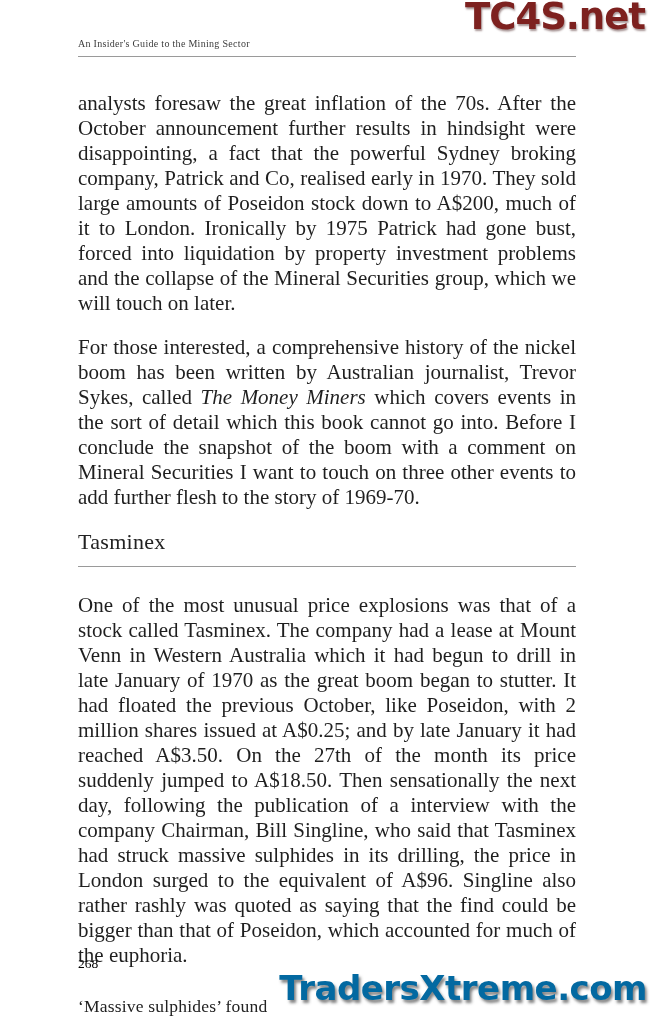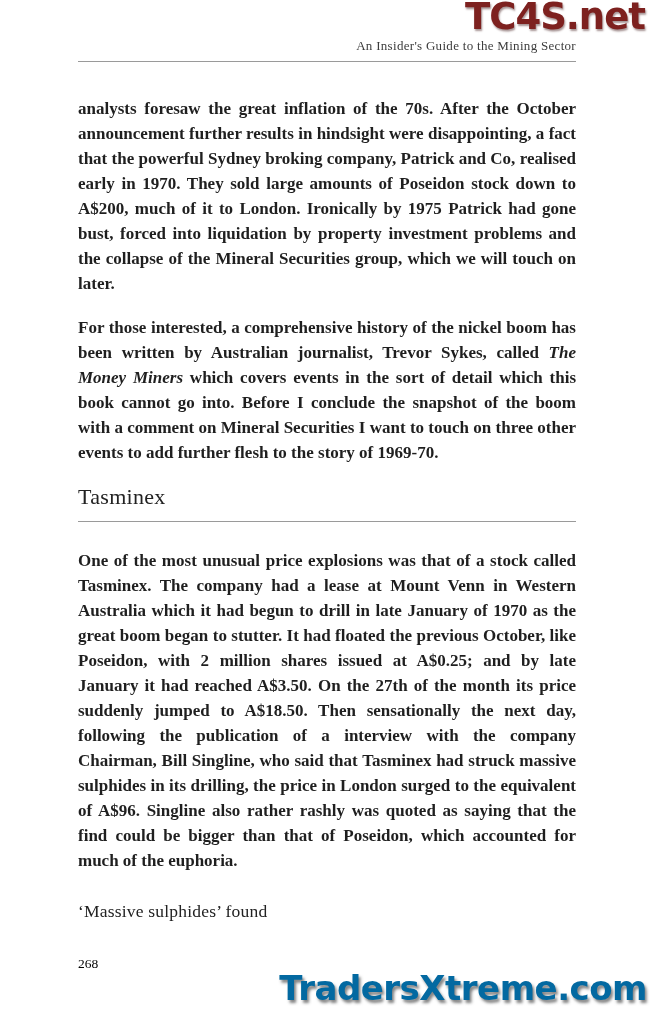--- a/index.html
+++ b/index.html
@@ -11,38 +11,36 @@
     overflow: hidden;
   }
   .page { position: absolute; inset: 0; background: #fff; }
 
   .text-col {
     position: absolute;
     left: 78px; top: 38px;
     width: 498px;
   }
   .running-header {
-    font-size: 13px;
+    font-size: 10px;
     color: #3c3c3c;
     letter-spacing: 0.3px;
     padding-bottom: 7px;
-    text-align: right;
   }
   .header-rule {
     border-top: 1px solid #9a9a9a;
     margin-bottom: 34px;
   }
 
   p.body-para {
-    font-size: 17px;
+    font-size: 21px;
     line-height: 25px;
     color: #1f1f1f;
     text-align: justify;
     margin-bottom: 19px;
-    font-weight: bold;
   }
   .italic { font-style: italic; }
 
   h1.section-heading {
     font-family: "Liberation Serif", serif;
     font-weight: normal;
     font-size: 22px;
     color: #222;
     margin-top: 6px;
     letter-spacing: 0.3px;

